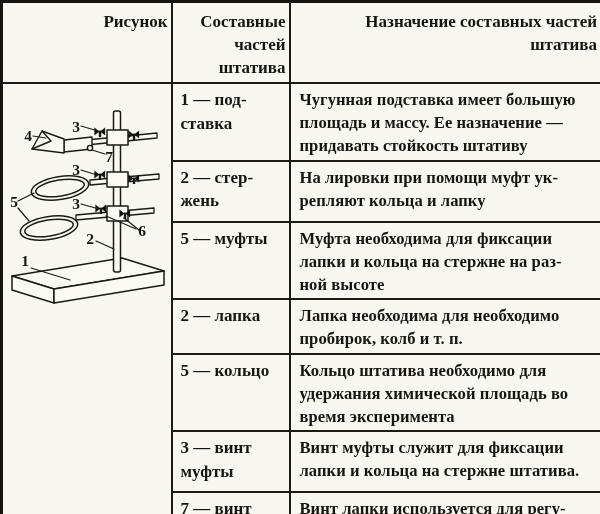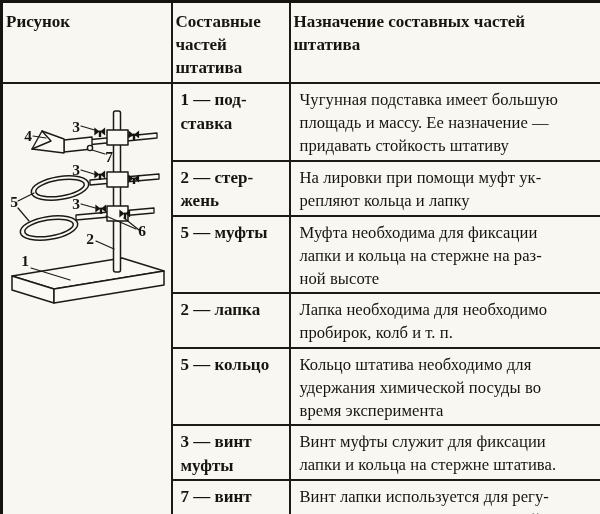--- a/index.html
+++ b/index.html
@@ -25,31 +25,31 @@
     vertical-align:top;
     white-space:pre-line;
     overflow:hidden;
     box-sizing:border-box;
   }
   th{
     font-weight:600;
     font-size:17px;
     line-height:23px;
     padding:7px 3px 3px;
-    text-align:left;
+    text-align:right;
     height:74px;
   }
   td.part{
     font-weight:600;
     font-size:17px;
     line-height:23.5px;
-    padding:4px 3px 2px 8px;
+    padding:4px 3px 8px 8px;
   }
   td.purpose{
-    font-weight:400;
+    font-weight:700;
     font-size:16.6px;
     line-height:23.2px;
     letter-spacing:.05px;
     padding:4px 5px 2px 9px;
   }
   td.figure-cell{padding:2px 0 0 1px;}
   svg{display:block}
   .fig-label{
     font-family:"Liberation Serif","DejaVu Serif",serif;
     font-weight:700;
@@ -181,21 +181,21 @@
 ной высоте</td>
     </tr>
     <tr style="height:52px">
       <td class="part">2 — лапка</td>
       <td class="purpose">Лапка необходима для необходимо
 пробирок, колб и т. п.</td>
     </tr>
     <tr style="height:70px">
       <td class="part">5 — кольцо</td>
       <td class="purpose">Кольцо штатива необходимо для
-удержания химической посуды во
+удержания химической площадь во
 время эксперимента</td>
     </tr>
     <tr style="height:51px">
       <td class="part">3 — винт
 муфты</td>
       <td class="purpose">Винт муфты служит для фиксации
 лапки и кольца на стержне штатива.</td>
     </tr>
     <tr style="height:71px">
       <td class="part">7 — винт

